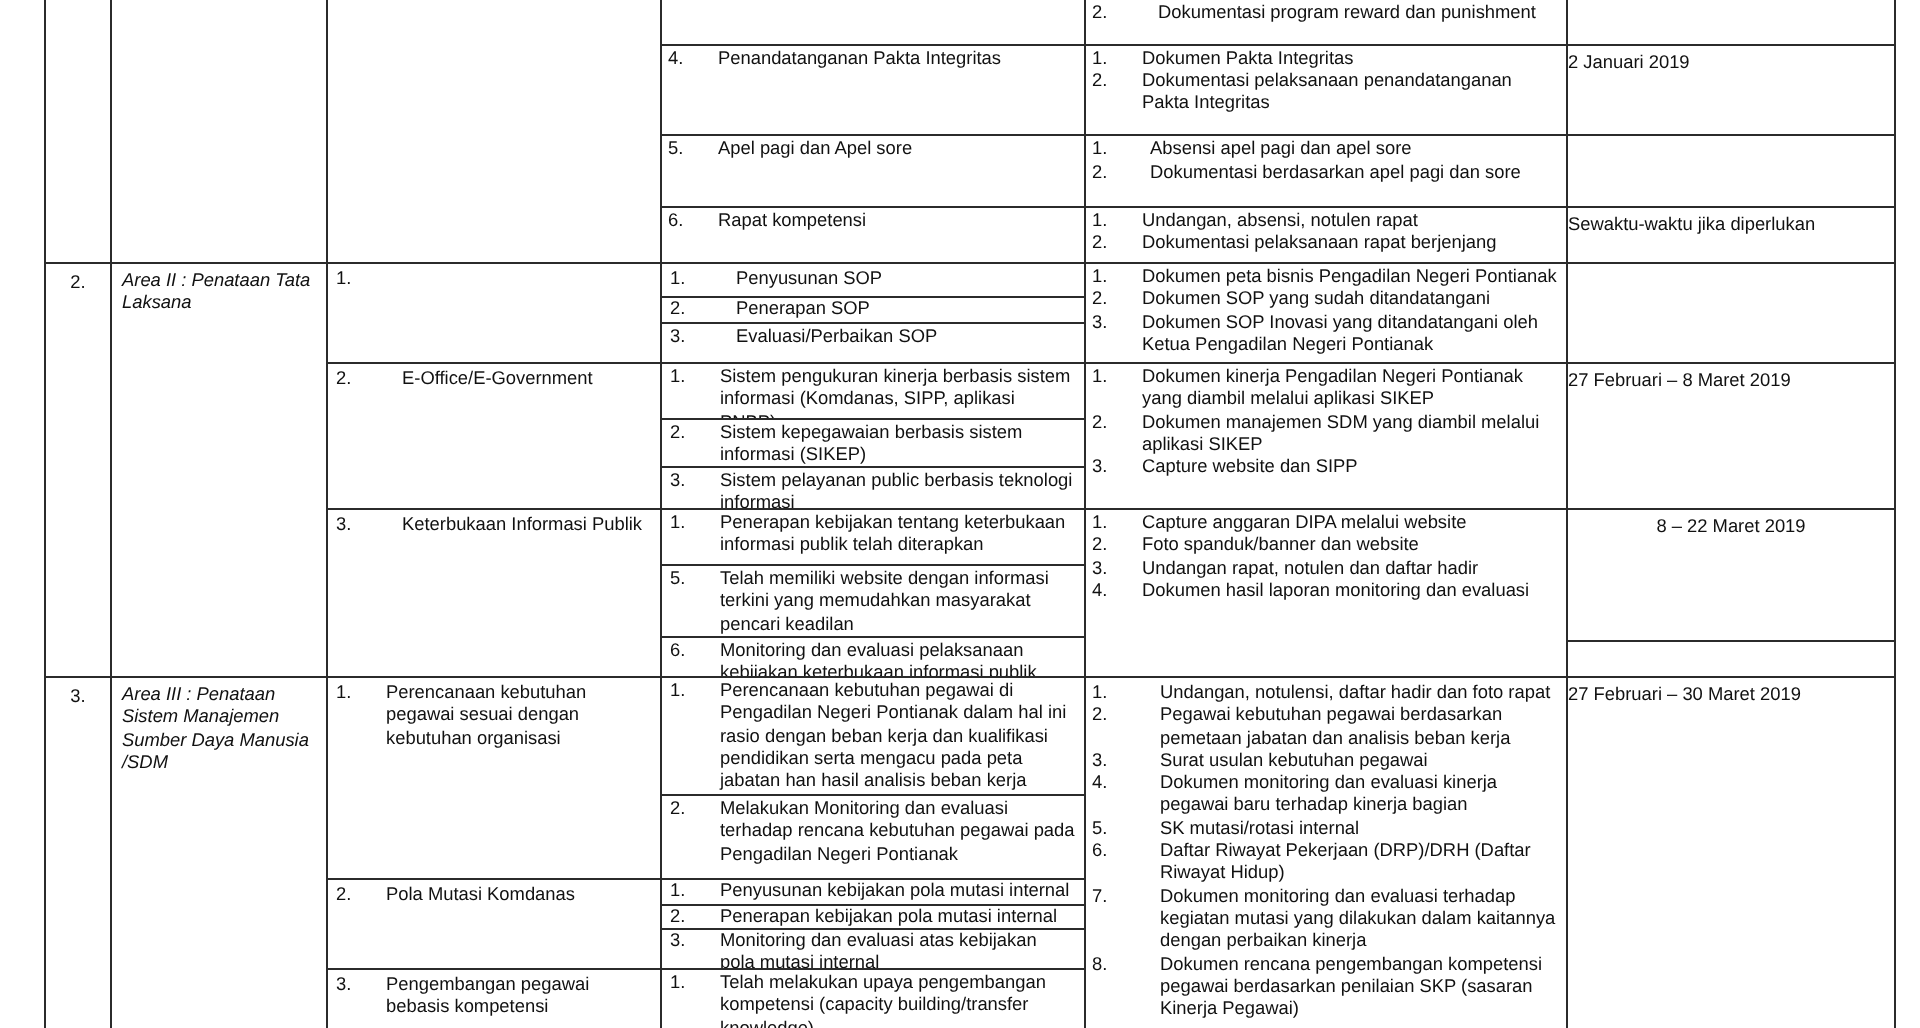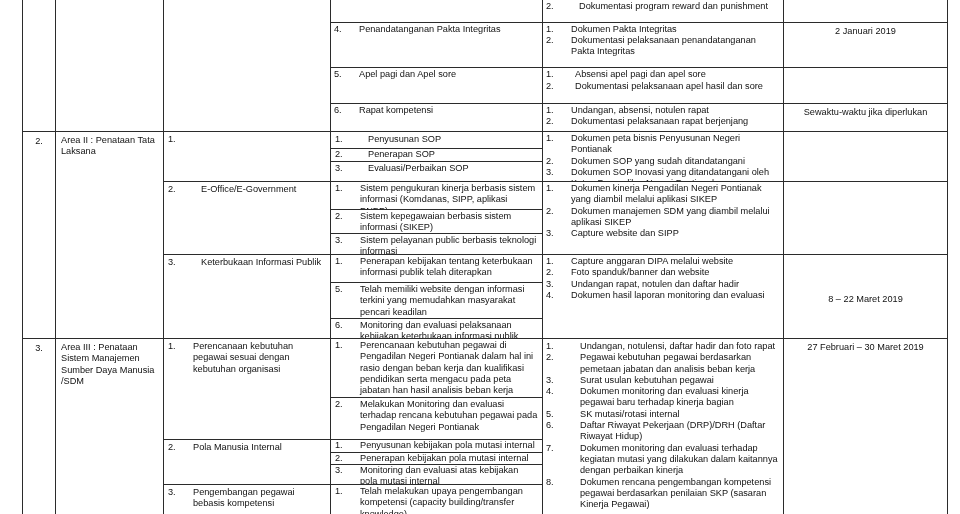--- a/index.html
+++ b/index.html
@@ -3,25 +3,25 @@
 <meta charset="utf-8">
 <style>
   html,body{margin:0;padding:0;background:#ffffff;}
   body{width:960px;height:514px;overflow:hidden;font-family:"Liberation Sans",sans-serif;color:#111;}
   .tbl{position:absolute;left:22px;top:0;width:926px;height:514px;border-left:1px solid #2b2b2b;border-right:1px solid #2b2b2b;box-sizing:border-box;font-size:9.2px;line-height:11.3px;}
   .row{display:flex;}
   .cell,.stack{box-sizing:border-box;overflow:hidden;}
   .br{border-right:1px solid #2b2b2b;}
   .bb{border-bottom:1px solid #2b2b2b;}
   .c1{width:33px;flex:none;text-align:center;padding-top:4px;}
-  .c2{width:108px;flex:none;padding:3px 3px 0 5px;}
+  .c2{width:108px;flex:none;padding:3px 3px 0 5px;font-style:italic;}
   .c3{width:167px;flex:none;padding:2px 6px 0 4px;}
   .c4{width:212px;flex:none;}
   .c5{width:241px;flex:none;padding:1px 2px 0 3px;}
-  .c6{flex:1;text-align:center;padding-top:3px;}
+  .c6{flex:1;padding-top:3px;}
   .stack{display:flex;flex-direction:column;}
   .grow{flex:1;min-width:0;}
   .mini{box-sizing:border-box;overflow:hidden;padding:2px 4px 0 4px;}
   .li{display:flex;align-items:flex-start;}
   .li .n{flex:none;}
   .li .t{flex:1;min-width:0;padding-left:16px;}
   .w9{width:9px;}
   .w13{width:13px;}
   .w17{width:17px;}
   .w18{width:18px;}
@@ -76,21 +76,21 @@
             <span class="t">Apel pagi dan Apel sore</span>
           </div>
         </div>
         <div class="cell c5 br">
           <div class="li">
             <span class="n w13">1.</span>
             <span class="t">Absensi apel pagi dan apel sore</span>
           </div>
           <div class="li">
             <span class="n w13">2.</span>
-            <span class="t">Dokumentasi pelaksanaan apel hasil dan sore</span>
+            <span class="t">Dokumentasi berdasarkan apel pagi dan sore</span>
           </div>
         </div>
       </div>
 
       <div class="row" style="height:28px;">
         <div class="cell c4 pad br">
           <div class="li">
             <span class="n w9">6.</span>
             <span class="t">Rapat kompetensi</span>
           </div>
@@ -138,21 +138,21 @@
           <div class="mini" style="height:19px;padding-top:1px;">
             <div class="li">
                 <span class="n w17">3.</span>
                 <span class="t">Evaluasi/Perbaikan SOP</span>
               </div>
           </div>
         </div>
         <div class="cell c5 br">
           <div class="li">
               <span class="n w9">1.</span>
-              <span class="t">Dokumen peta bisnis Penyusunan Negeri Pontianak</span>
+              <span class="t">Dokumen peta bisnis Pengadilan Negeri Pontianak</span>
             </div>
           <div class="li">
               <span class="n w9">2.</span>
               <span class="t">Dokumen SOP yang sudah ditandatangani</span>
             </div>
           <div class="li">
               <span class="n w9">3.</span>
               <span class="t">Dokumen SOP Inovasi yang ditandatangani oleh Ketua Pengadilan Negeri Pontianak</span>
             </div>
         </div>
@@ -192,20 +192,21 @@
             </div>
           <div class="li">
               <span class="n w9">2.</span>
               <span class="t">Dokumen manajemen SDM yang diambil melalui aplikasi SIKEP</span>
             </div>
           <div class="li">
               <span class="n w9">3.</span>
               <span class="t">Capture website dan SIPP</span>
             </div>
         </div>
+        <div class="cell c6">27 Februari – 8 Maret 2019</div>
       </div>
 
       <div class="row" style="height:85px;">
         <div class="cell c3 br">
           <div class="li">
             <span class="n w17">3.</span>
             <span class="t">Keterbukaan Informasi Publik</span>
           </div>
         </div>
         <div class="stack c4 br">
@@ -239,21 +240,21 @@
             </div>
           <div class="li">
               <span class="n w9">3.</span>
               <span class="t">Undangan rapat, notulen dan daftar hadir</span>
             </div>
           <div class="li">
               <span class="n w9">4.</span>
               <span class="t">Dokumen hasil laporan monitoring dan evaluasi</span>
             </div>
         </div>
-        <div class="stack" style="flex:1;margin-top:36px;">
+        <div class="stack" style="flex:1;">
           <div class="bb" style="height:66px;text-align:center;padding-top:3px;box-sizing:border-box;">8 – 22 Maret 2019</div>
         </div>
       </div>
 
     </div>
   </div>
 
   <div class="row" style="height:177px;">
     <div class="cell c1 br">3.</div>
     <div class="cell c2 br">Area III : Penataan Sistem Manajemen Sumber Daya Manusia /SDM</div>
@@ -280,21 +281,21 @@
                 <span class="t">Melakukan Monitoring dan evaluasi terhadap rencana kebutuhan pegawai pada Pengadilan Negeri Pontianak</span>
               </div>
           </div>
         </div>
       </div>
 
       <div class="row bb" style="height:44px;">
         <div class="cell c3 br">
           <div class="li">
             <span class="n w9">2.</span>
-            <span class="t">Pola Manusia Internal</span>
+            <span class="t">Pola Mutasi Komdanas</span>
           </div>
         </div>
         <div class="stack grow">
           <div class="mini bb" style="height:13px;padding-top:0px;">
             <div class="li">
                 <span class="n w9">1.</span>
                 <span class="t">Penyusunan kebijakan pola mutasi internal</span>
               </div>
           </div>
           <div class="mini bb" style="height:12px;padding-top:0px;">

